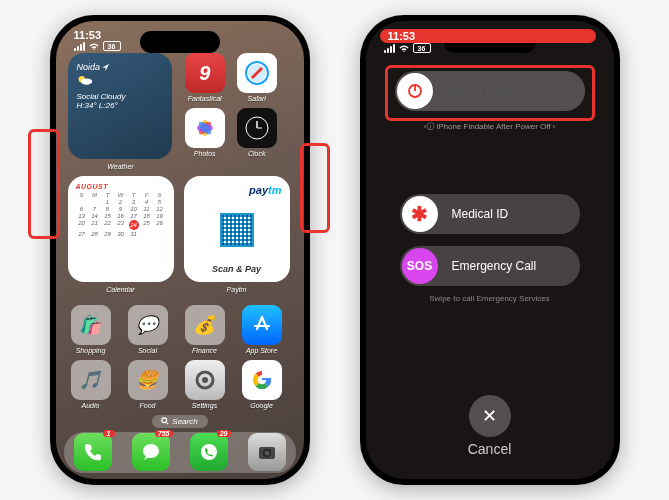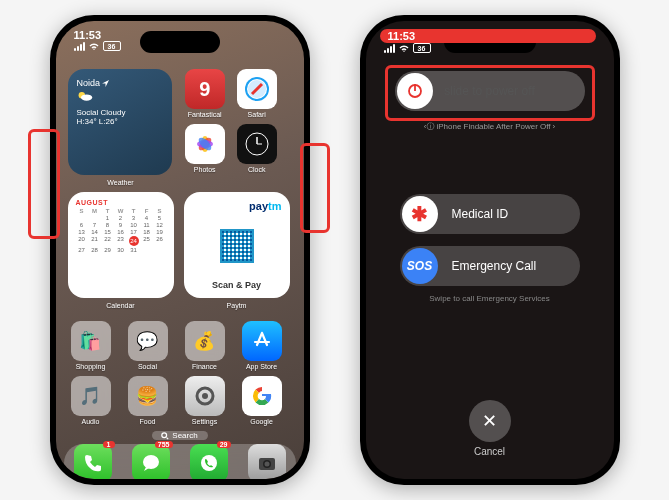--- a/index.html
+++ b/index.html
@@ -9,21 +9,21 @@
   .dark-screen { background: #1a1515; }
   .island { position: absolute; top: 10px; left: 50%; transform: translateX(-50%); width: 80px; height: 22px; background: #000; border-radius: 14px; z-index: 10; }
   .island-wide { width: 92px; }
   .status-bar { position: absolute; top: 8px; width: 100%; display: flex; justify-content: space-between; padding: 0 18px; color: #fff; font-size: 11px; font-weight: 600; z-index: 11; flex-direction: column; }
   .status-time-red { background: #e8342f; padding: 1px 8px; border-radius: 10px; margin-left: -4px; }
   .status-right { display: flex; gap: 3px; align-items: center; font-size: 9px; }
   .bars { display: flex; gap: 1px; align-items: flex-end; }
   .bars span { width: 2px; background: #fff; border-radius: 1px; }
   .b1 { height: 3px; } .b2 { height: 5px; } .b3 { height: 7px; } .b4 { height: 9px; }
   .battery { width: 18px; height: 10px; border: 1px solid #fff; border-radius: 2px; position: relative; display: flex; align-items: center; justify-content: center; font-size: 7px; }
-  .home-content { padding-top: 48px; width: 100%; height: 100%; display: flex; flex-direction: column; }
+  .home-content { padding-top: 32px; width: 100%; height: 100%; display: flex; flex-direction: column; font-style: italic; }
   .widget-row { display: flex; gap: 10px; padding: 0 12px; margin-bottom: 10px; }
   .weather-widget { width: 106px; height: 106px; background: linear-gradient(150deg, #345978 0%, #1f3a50 100%); border-radius: 16px; padding: 9px; color: #fff; }
   .weather-city { font-size: 9px; font-weight: 500; display: flex; align-items: center; gap: 2px; }
   .weather-temp { font-size: 24px; font-weight: 300; margin: 2px 0; }
   .weather-cond { font-size: 8px; margin-top: 2px; }
   .weather-hl { font-size: 8px; }
   .small-apps { display: flex; flex-wrap: wrap; gap: 6px; width: 112px; align-content: start; }
   .app { width: 46px; display: flex; flex-direction: column; align-items: center; gap: 2px; }
   .app-icon { width: 40px; height: 40px; border-radius: 9px; display: flex; align-items: center; justify-content: center; font-size: 18px; }
   .app-label { font-size: 7px; color: #fff; text-align: center; text-shadow: 0 1px 1px rgba(0,0,0,0.4); }
@@ -49,21 +49,21 @@
   .slider { width: 190px; height: 40px; background: rgba(255,255,255,0.25); border-radius: 22px; display: flex; align-items: center; position: relative; }
   .slider-knob { width: 36px; height: 36px; background: #fff; border-radius: 50%; margin: 2px; display: flex; align-items: center; justify-content: center; }
   .slider-text { position: absolute; width: 100%; text-align: center; color: #555; font-size: 12px; }
   .findable { color: #999; font-size: 8px; margin-top: 10px; display: flex; align-items: center; gap: 2px; }
   .pill { width: 180px; height: 40px; background: rgba(255,255,255,0.2); border-radius: 22px; display: flex; align-items: center; margin-top: 12px; position: relative; }
   .pill-knob { width: 36px; height: 36px; background: #fff; border-radius: 50%; margin: 2px; display: flex; align-items: center; justify-content: center; font-size: 12px; font-weight: 700; color: #e8342f; }
   .pill-label { color: #fff; font-size: 12px; margin-left: 12px; }
   .swipe-text { color: #888; font-size: 8px; margin-top: 8px; }
   .cancel-btn { margin-top: auto; margin-bottom: 22px; display: flex; flex-direction: column; align-items: center; gap: 4px; }
   .cancel-circle { width: 42px; height: 42px; background: rgba(255,255,255,0.25); border-radius: 50%; display: flex; align-items: center; justify-content: center; color: #fff; font-size: 18px; }
-  .cancel-label { color: #ccc; font-size: 10px; }
+  .cancel-label { color: #ccc; font-size: 14px; }
 
   .hint-box { position: absolute; border: 3px solid #e8342f; border-radius: 6px; z-index: 20; }
   .hint-left-buttons { width: 32px; height: 110px; }
   .hint-right-button { width: 30px; height: 90px; }
   .hint-power { width: 210px; height: 56px; }
 
   
   .ic-fantastical { background: linear-gradient(#e84545,#c02828); color:#fff; font-weight:700; font-size:20px; }
   .ic-safari { background: #fff; }
   .ic-photos { background: #fff; }
@@ -344,21 +344,21 @@
       </div>
       <div class="findable">‹ⓘ <span>iPhone Findable After Power Off</span> ›</div>
       <div style="flex:0 0 50px"></div>
       <div class="pill">
         <div class="pill-knob">
             <span style="color:#e8342f;font-size:20px;">✱</span>
           </div>
         <span class="pill-label">Medical ID</span>
       </div>
       <div class="pill">
-        <div class="pill-knob" style="background:#3b82f6;color:#fff;font-style:italic;">
+        <div class="pill-knob" style="background:#d946ef;color:#fff;">
             <span>SOS</span>
           </div>
         <span class="pill-label">Emergency Call</span>
       </div>
       <div class="swipe-text">Swipe to call Emergency Services</div>
       <div class="cancel-btn">
         <div class="cancel-circle">✕</div>
         <span class="cancel-label">Cancel</span>
       </div>
     </div>

